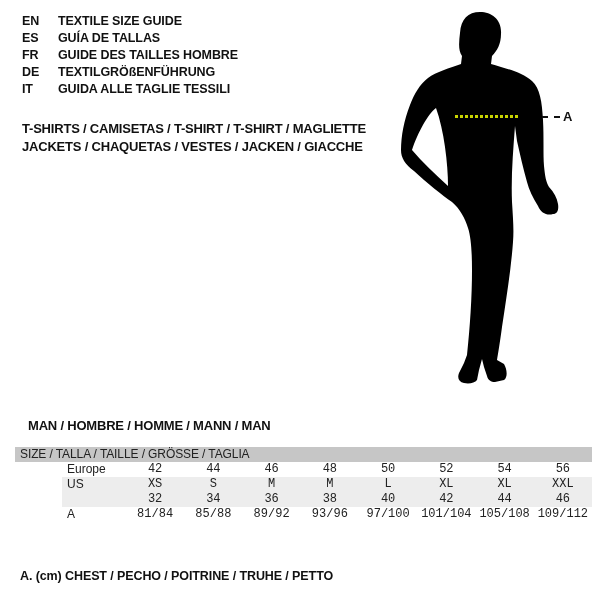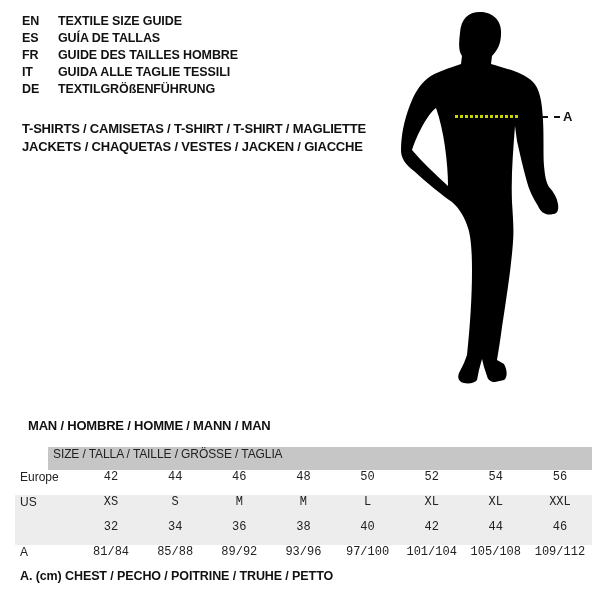--- a/index.html
+++ b/index.html
@@ -29,22 +29,22 @@
   .chest-dash{
     position:absolute;left:455px;top:115px;width:63px;height:3px;
     background:repeating-linear-gradient(90deg,var(--measure) 0 3px,transparent 3px 5px);
   }
   .a-connector{position:absolute;left:542px;top:116px;width:18px;height:0;border-top:2px dashed #111;}
   .a-label{position:absolute;left:563px;top:109px;font-size:13px;font-weight:700;}
   
   .man-heading{position:absolute;left:28px;top:418px;font-size:13px;font-weight:700;letter-spacing:-0.2px;white-space:nowrap;}
   
   .size-table{position:absolute;left:15px;top:447px;width:577px;font-size:12px;color:#222;}
-  .thead{height:23px;line-height:15px;background:var(--header-bg);padding-left:5px;letter-spacing:-0.1px;white-space:nowrap;margin-left:33px;}
-  .trow{display:grid;grid-template-columns:64px repeat(8,1fr);height:25px;line-height:15px;background:#ffffff;}
+  .thead{height:15px;line-height:15px;background:var(--header-bg);padding-left:5px;letter-spacing:-0.1px;white-space:nowrap;}
+  .trow{display:grid;grid-template-columns:64px repeat(8,1fr);height:15px;line-height:15px;background:#ffffff;margin-left:47px;}
   .trow.shaded{background:var(--shaded-bg);}
   .tlabel{padding-left:5px;text-align:left;}
   .tcell{text-align:center;font-family:Liberation Mono, monospace;}
   
   .note{position:absolute;left:20px;top:569px;font-size:12.5px;font-weight:700;letter-spacing:-0.1px;white-space:nowrap;}
 </style>
 </head>
 <body>
 
 <div class="canvas">
@@ -56,26 +56,26 @@
       </div>
       <div class="lang-row">
         <span class="lang-code">ES</span>
         <span class="lang-label">GUÍA DE TALLAS</span>
       </div>
       <div class="lang-row">
         <span class="lang-code">FR</span>
         <span class="lang-label">GUIDE DES TAILLES HOMBRE</span>
       </div>
       <div class="lang-row">
+        <span class="lang-code">DE</span>
+        <span class="lang-label">TEXTILGRÖßENFÜHRUNG</span>
+      </div>
+      <div class="lang-row">
         <span class="lang-code">IT</span>
         <span class="lang-label">GUIDA ALLE TAGLIE TESSILI</span>
-      </div>
-      <div class="lang-row">
-        <span class="lang-code">DE</span>
-        <span class="lang-label">TEXTILGRÖßENFÜHRUNG</span>
       </div>
     </div>
 
   <div class="categories" id="category-lines">
       <div class="category-line">T-SHIRTS / CAMISETAS / T-SHIRT / T-SHIRT / MAGLIETTE</div>
       <div class="category-line">JACKETS / CHAQUETAS / VESTES / JACKEN / GIACCHE</div>
     </div>
 
   <svg class="figure" viewBox="0 0 170 398" aria-hidden="true">
     <path fill-rule="evenodd" d="

